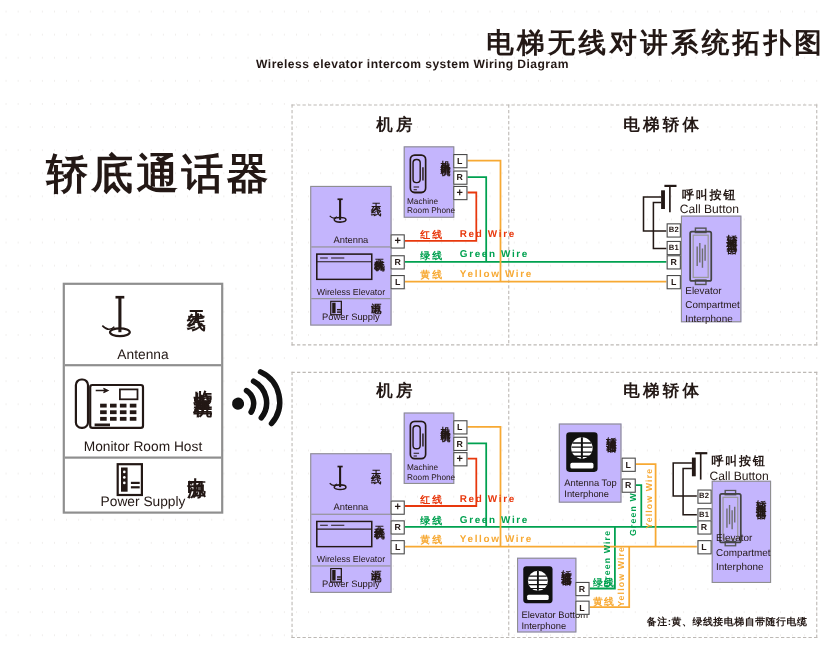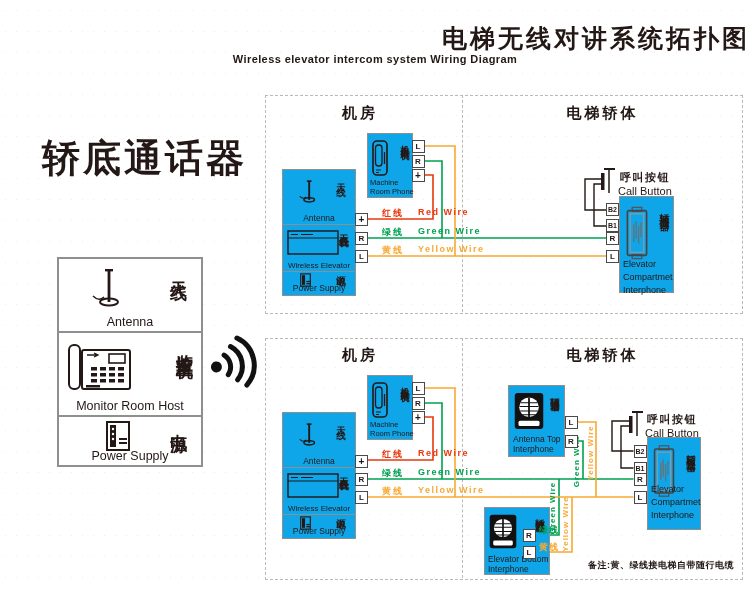--- a/index.html
+++ b/index.html
@@ -17,21 +17,21 @@
   .subtitle{left:0;right:0;top:53px;text-align:center;font-size:11px;font-weight:bold;letter-spacing:.4px;}
   .mc-heading{left:42px;top:133px;font-size:38px;font-weight:900;letter-spacing:3px;}
   .mc-box{left:57px;top:257px;width:142px;height:206px;border:2px solid var(--border);background:#fff;z-index:3;}
   .mc-cell{position:relative;box-sizing:border-box;}
   .mc-cell + .mc-cell{border-top:2px solid var(--border);}
   .mc-en{position:absolute;left:0;right:0;bottom:2px;text-align:center;font-size:12.5px;}
   .vtext{writing-mode:vertical-rl;text-orientation:upright;letter-spacing:2px;line-height:1.05;}
   .sec-label{font-size:15px;font-weight:900;letter-spacing:3px;z-index:3;}
   .dash{border:1px dashed var(--dash);z-index:1;}
   .vdash{border-left:1px dashed var(--dash);width:0;z-index:1;}
-  .cbox{border:1.5px solid var(--border);background:#0ea5e9;z-index:3;box-sizing:border-box;}
+  .cbox{border:1.5px solid var(--border);background:#c4b5fd;z-index:3;box-sizing:border-box;}
   .scell{position:relative;box-sizing:border-box;}
   .scell + .scell{border-top:1px solid var(--border);}
   .scell .en{position:absolute;left:0;right:0;bottom:1px;text-align:center;font-size:8px;white-space:nowrap;}
   .term{position:absolute;width:13px;height:13px;box-sizing:border-box;border:1px solid #4a4a4a;background:#fff;
     display:flex;align-items:center;justify-content:center;font-size:8px;font-weight:bold;z-index:5;}
   .wlabel{position:absolute;display:flex;gap:14px;font-size:9px;font-weight:bold;z-index:4;white-space:nowrap;padding-left:11px;}
   .wlabel .zh{letter-spacing:2px;}
   .wlabel .en{letter-spacing:1.5px;}
   .c-red{color:var(--red);} .c-green{color:var(--green);} .c-yellow{color:var(--yellow);}
   .vwire{position:absolute;font-size:8px;font-weight:bold;letter-spacing:1px;white-space:nowrap;
@@ -353,21 +353,21 @@
   <div class="complines" style="left:651px;top:483px;">
     <div>Elevator</div>
     <div>Compartmet</div>
     <div>Interphone</div>
   </div>
   <div class="term" style="left:633.5px;top:444.5px;font-size:7px;">B2</div>
   <div class="term" style="left:633.5px;top:461.5px;font-size:7px;">B1</div>
   <div class="term" style="left:633.5px;top:472.5px;">R</div>
   <div class="term" style="left:633.5px;top:490.5px;">L</div>
 
-  <div class="abs cbox" style="left:484px;top:507px;width:66px;height:68px;">
+  <div class="abs cbox" style="left:470px;top:507px;width:54px;height:68px;">
     <svg class="abs" style="left:4px;top:6px;" width="28" height="35" viewBox="0 0 40 50">
       <rect x="1" y="1" width="38" height="48" rx="4" fill="#111"></rect>
       <circle cx="20" cy="20" r="13" fill="#fff"></circle>
       <g stroke="#111" stroke-width="1.6">
         <path d="M8.5,14 h23 M7.5,19 h25 M8,25 h24 M10,30 h20"></path>
         <path d="M20,7 V33" stroke-width="2.4"></path>
       </g>
       <rect x="6" y="38" width="28" height="7" rx="2" fill="#fff"></rect>
     </svg>
     <div class="abs vtext" style="right:4px;top:3px;font-size:9.5px;font-weight:bold;letter-spacing:1px;">轿底通话器</div>

